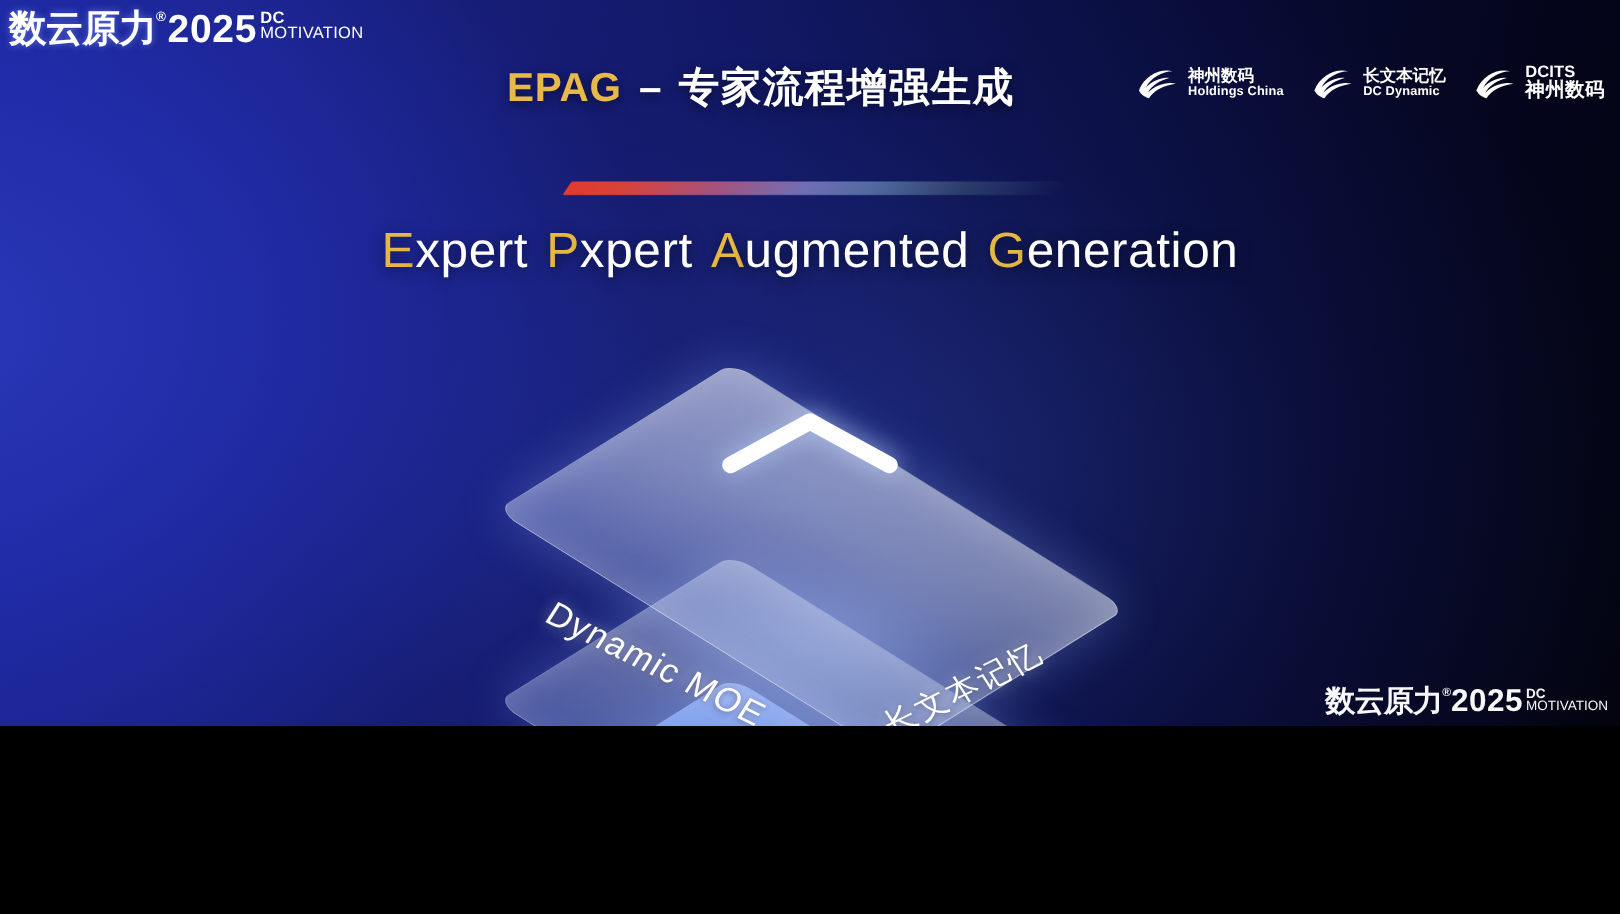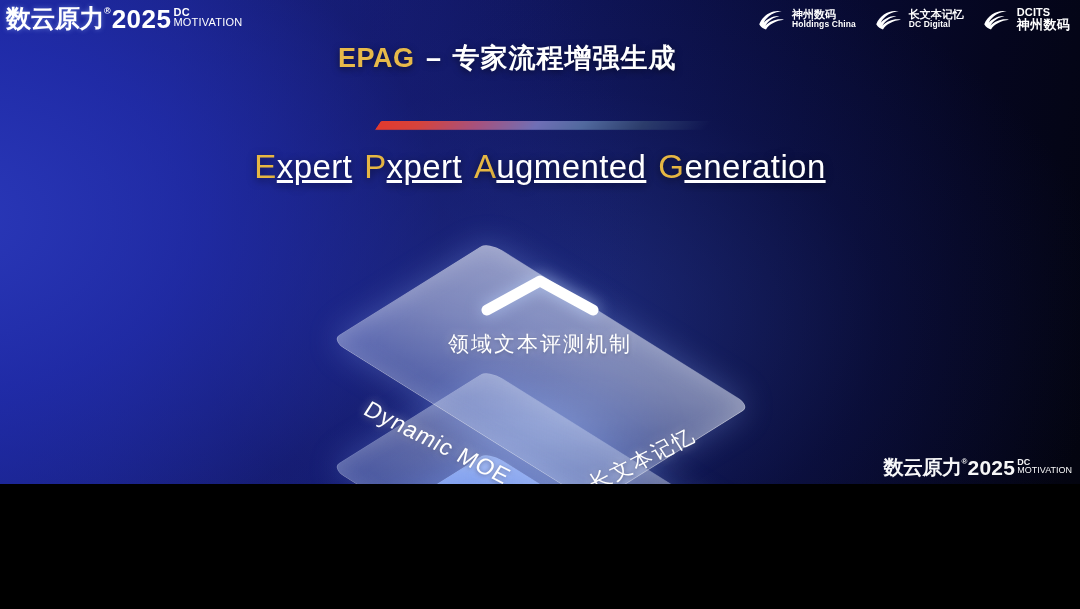--- a/index.html
+++ b/index.html
@@ -84,20 +84,21 @@
     right: 10px; top: 6px;
     display: flex;
     align-items: center;
     gap: 18px;
   }
   .brand {
     display: flex;
     align-items: center;
     gap: 5px;
     color: #fff;
+    margin-top: 36px;
   }
   .brand .swirl {
     width: 30px; height: 26px;
     flex: 0 0 auto;
   }
   .brand .btxt { line-height: 1.02; }
   .brand .b-cn {
     display: block;
     font-family: "DejaVu Sans", sans-serif;
     font-size: 11px;
@@ -153,21 +154,21 @@
     position: absolute;
     left: 0; right: 0; top: 148px;
     text-align: center;
     font-size: 33px;
     font-weight: 400;
     letter-spacing: 0.4px;
     white-space: nowrap;
     text-shadow: 0 2px 9px rgba(0,0,0,.55);
   }
   .subtitle .cap { color: #e6b743; }
-  .subtitle .rest { color: #ffffff; text-decoration: underline; }
+  .subtitle .rest { color: #ffffff; }
   .subtitle .wordgap { display: inline-block; width: 12px; }
 
   
   .stack {
     position: absolute;
     left: 284px; top: 218px;
     width: 512px; height: 350px;
   }
   .plate {
     position: absolute;
@@ -335,21 +336,21 @@
         <span class="b-en">Holdings China</span>
       </span>
     </div>
 
     <div class="brand">
       <svg class="swirl" viewBox="0 0 40 34">
         <path d="M3 24 C8 11 22 4 33 7 C24 7 13 13 9 22 C13 17 22 12 30 13 C22 15 15 19 11 26 C18 19 28 16 36 18 C26 19 16 24 12 31 C9 30 5 28 3 24 Z" fill="#ffffff"></path>
       </svg>
       <span class="btxt">
         <span class="b-cn">长文本记忆</span>
-        <span class="b-en">DC Digital</span>
+        <span class="b-en">DC Dynamic</span>
       </span>
     </div>
 
     <div class="brand alt">
       <svg class="swirl" viewBox="0 0 40 34">
         <path d="M3 24 C8 11 22 4 33 7 C24 7 13 13 9 22 C13 17 22 12 30 13 C22 15 15 19 11 26 C18 19 28 16 36 18 C26 19 16 24 12 31 C9 30 5 28 3 24 Z" fill="#ffffff"></path>
       </svg>
       <span class="btxt">
         <span class="b-en">DCITS</span>
         <span class="b-cn">神州数码</span>
@@ -376,21 +377,20 @@
     <div class="glow g2"></div>
 
     <div class="plate bottom"></div>
     <div class="plate mid"></div>
     <div class="plate top"></div>
 
     <svg class="chevron-icon" viewBox="0 0 118 42">
       <path d="M6 36 L59 7 L112 36" fill="none" stroke="#ffffff" stroke-width="11" stroke-linecap="round" stroke-linejoin="round"></path>
     </svg>
 
-    <div class="plate-label lbl-top">领域文本评测机制</div>
     <div class="plate-label lbl-left">Dynamic MOE</div>
     <div class="plate-label lbl-right">长文本记忆</div>
 
   </div>
 
   <div class="wm">
     <span class="cn">数云原力</span>
     <span class="reg">®</span>
     <span class="yr">2025</span>
     <span class="dcm">

